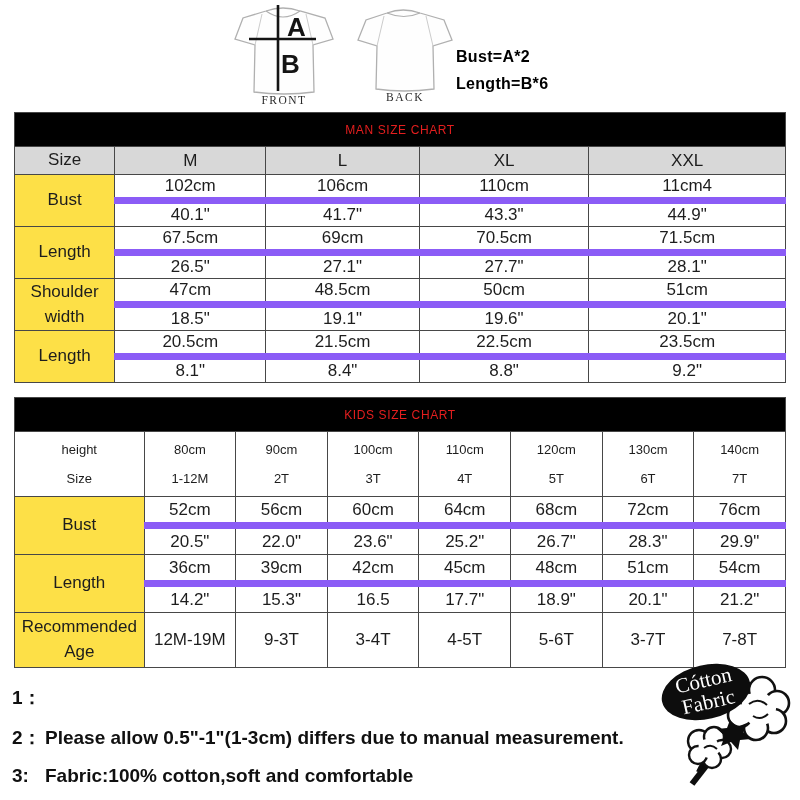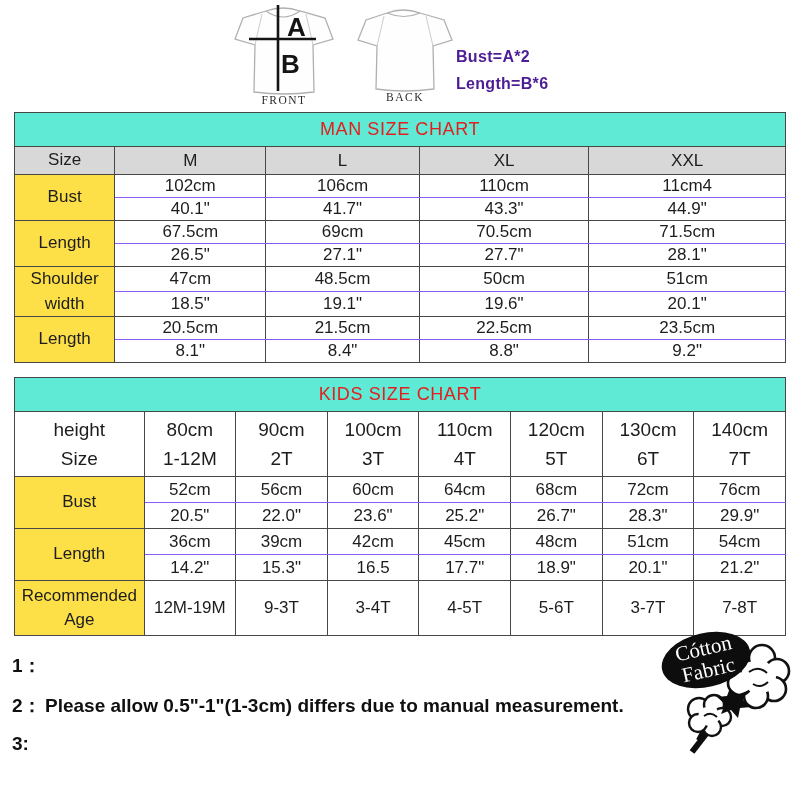--- a/index.html
+++ b/index.html
@@ -5,38 +5,38 @@
   html,body { margin:0; padding:0; }
   body {
     width:800px; height:800px; background:#ffffff; overflow:hidden;
     font-family:"Liberation Sans","DejaVu Sans",sans-serif;
     color:#1c1c1c;
   }
   
   .diagram { position:relative; height:112px; }
   .shirt-front { position:absolute; left:230px; top:2px; }
   .shirt-back  { position:absolute; left:356px; top:5px; }
-  .formulas { position:absolute; left:456px; top:48px; font-size:16px; font-weight:600; color:#4c1d95; }
+  .formulas { position:absolute; left:456px; top:48px; font-size:16px; font-weight:600; color:#000000; }
   .formulas div { margin-bottom:9px; letter-spacing:0.3px; }
   
   table { width:772px; margin:0 14px; border-collapse:collapse; table-layout:fixed; }
   td {
     border:1.6px solid #474747; text-align:center; vertical-align:middle;
     font-size:17px; padding:0; color:#1d1d1d; background:#ffffff;
   }
-  tr.title-row td { height:33px; background:#5eead4; color:#e41e1e; font-size:18px; letter-spacing:0.6px; }
+  tr.title-row td { height:33px; background:#000000; color:#e41e1e; font-size:12px; letter-spacing:0.6px; }
   td.label { background:#fde047; line-height:1.45; }
   .man tr.size-row td { height:27px; background:#d8d8d8; }
   .man tr.cm-row  td { height:22px; }
   .man tr.in-row  td { height:22px; }
-  tr.cm-row td.cell { border-bottom:1px solid #8b5cf6;margin-top:8px; }
+  tr.cm-row td.cell { border-bottom:7px solid #8b5cf6;margin-top:8px; }
   tr.in-row td.cell { border-top:1px solid #9c9c9c; }
   .man { margin-bottom:14px; }
   .kids tr.hdr-row td { height:64px; }
-  .kids tr.hdr-row .hl { line-height:29px; font-size:19px; }
+  .kids tr.hdr-row .hl { line-height:29px; font-size:13px; }
   .kids tr.cm-row td { height:25px; }
   .kids tr.in-row td { height:25px; }
   .kids tr.age-row td { height:54px; }
   
   .notes { position:relative; padding:17px 0 0 12px; }
   .note { display:flex; align-items:baseline; font-weight:bold; font-size:19px; color:#101010; margin-bottom:14px; white-space:nowrap; }
   .note .num { width:33px; flex:none; }
   .logo { position:absolute; right:2px; top:-12px; }
 </style>
 </head>
@@ -252,20 +252,21 @@
 <div class="notes">
   <div class="note">
     <span class="num">1：</span>
   </div>
   <div class="note">
     <span class="num">2：</span>
     <span>Please allow 0.5"-1"(1-3cm) differs due to manual measurement.</span>
   </div>
   <div class="note">
     <span class="num">3:</span>
+    <span>Fabric:100% cotton,soft and comfortable</span>
   </div>
 
   <svg class="logo" width="152" height="134" viewBox="0 0 152 134">
 
     <path d="M88,74 L46,128" stroke="#0d0d0d" stroke-width="6" fill="none"></path>
     <path d="M70,98 Q58,102 52,116" stroke="#0d0d0d" stroke-width="4" fill="none"></path>
 
     <g>
       <circle cx="97" cy="40" r="14" fill="#ffffff" stroke="#111111" stroke-width="2.6"></circle>
       <circle cx="116" cy="34" r="13" fill="#ffffff" stroke="#111111" stroke-width="2.6"></circle>

